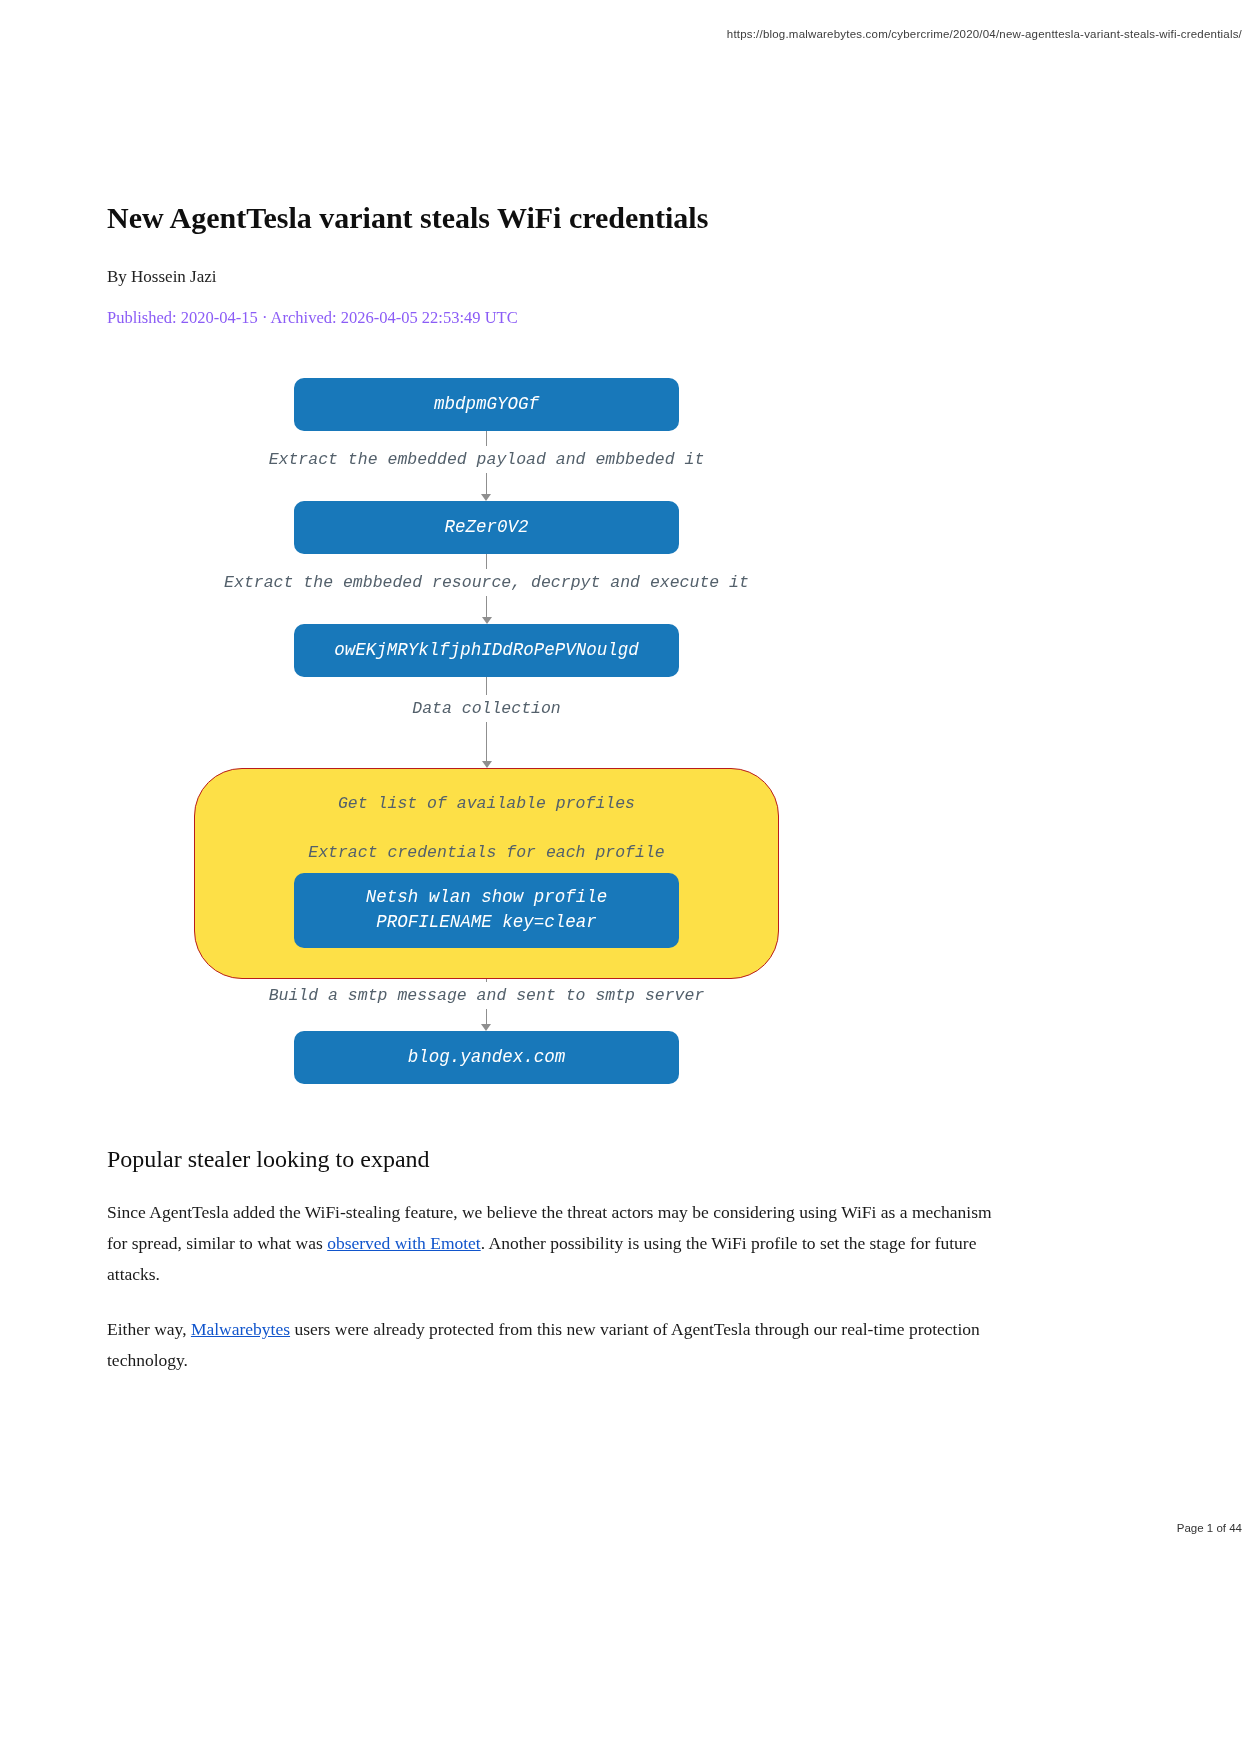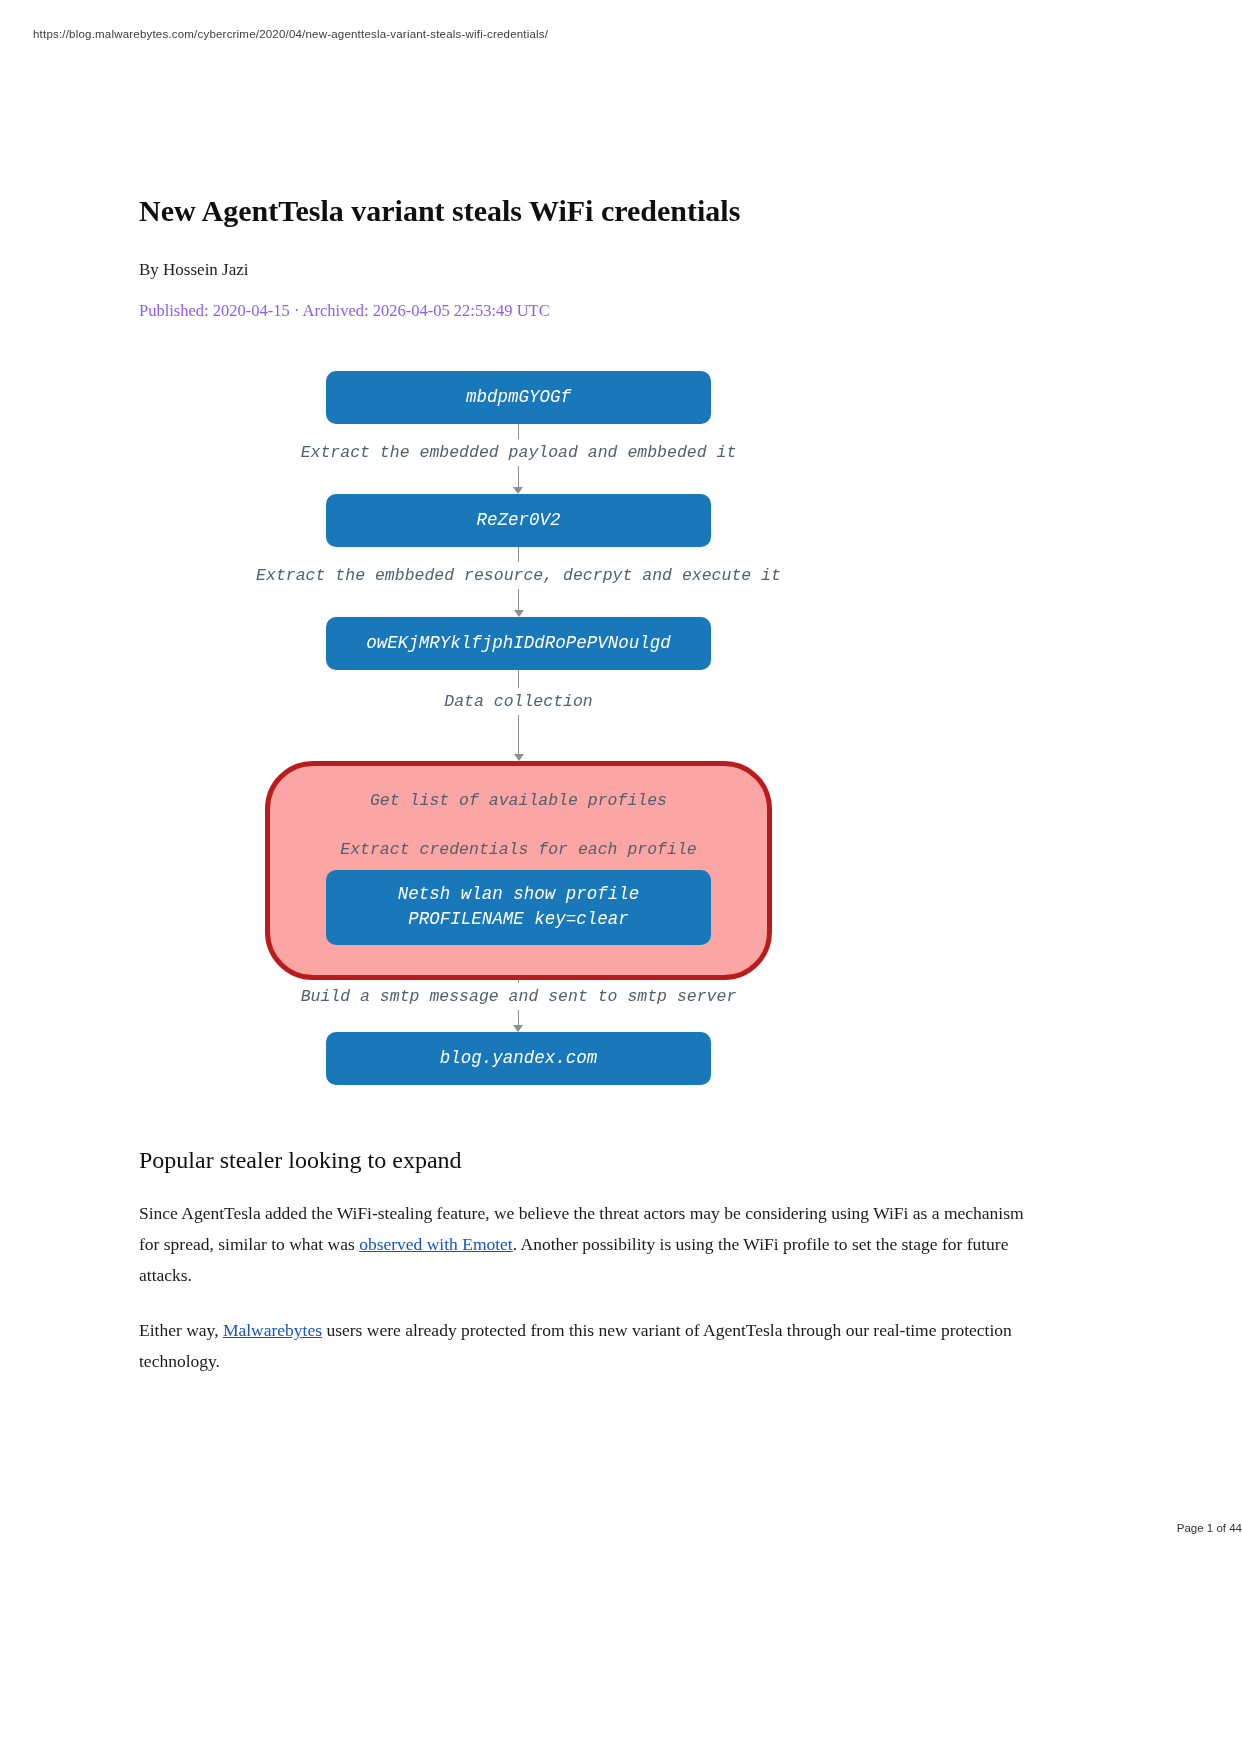--- a/index.html
+++ b/index.html
@@ -2,25 +2,25 @@
 <html><head>
 <meta charset="utf-8">
 <style>
   * { margin:0; padding:0; box-sizing:border-box; }
   html,body { background:#ffffff; }
   body {
     width:1242px; height:1756px; position:relative; overflow:hidden;
     font-family:"Liberation Serif", serif; color:#1a1a1a;
   }
   .url-header {
-    position:absolute; top:28px; left:0; right:0; text-align:left;
+    position:absolute; top:28px; left:0; right:0; text-align:right;
     font-family:"Liberation Sans", sans-serif; font-size:11.5px;
     color:#3c3c3c; letter-spacing:.2px;padding-left:33px;
   }
-  .content { position:absolute; left:107px; top:1px; width:905px;margin-left:32px; }
+  .content { position:absolute; left:107px; top:8px; width:905px; }
   .title {
     margin-top:193px; font-size:30px; font-weight:bold; color:#0f0f0f;
     font-family:"Liberation Serif", serif;
   }
   .byline { margin-top:32px; font-size:17px; color:#222; }
   .published { margin-top:21px; font-size:16.5px; color:#8b5cf6; }
 
   
   .flow {
     margin-top:50px; margin-left:126px; width:507px;
@@ -39,23 +39,23 @@
     font-style:italic;
   }
   .arrow-head {
     width:0; height:0; margin-top:-1px;
     border-left:5px solid transparent; border-right:5px solid transparent;
     border-top:7px solid #8f8f8f;
   }
   .h16{height:15px;} .h22{height:22px;} .h18{height:18px;} .h40{height:40px;}
   .h3{height:3px;} .h15{height:16px;}
   .group {
-    width:507px; border:5px solid #b91c1c; border-radius:48px;
+    width:585px; border:1px solid #b91c1c; border-radius:48px;
     padding:25px 0 30px; display:flex; flex-direction:column; align-items:center;
-    background:#fca5a5;
+    background:#fde047;
   }
   .group-label { font-size:16.5px; color:#53606b; font-style:italic; }
   .gl1 { margin-bottom:13px; }
   .gl2 { margin-top:17px; margin-bottom:11px; }
 
   
   .section-heading {
     margin-top:62px; font-size:24px; font-weight:normal; color:#0f0f0f;
   }
   .para { margin-top:24px; font-size:17.5px; line-height:1.78; color:#1a1a1a; }

